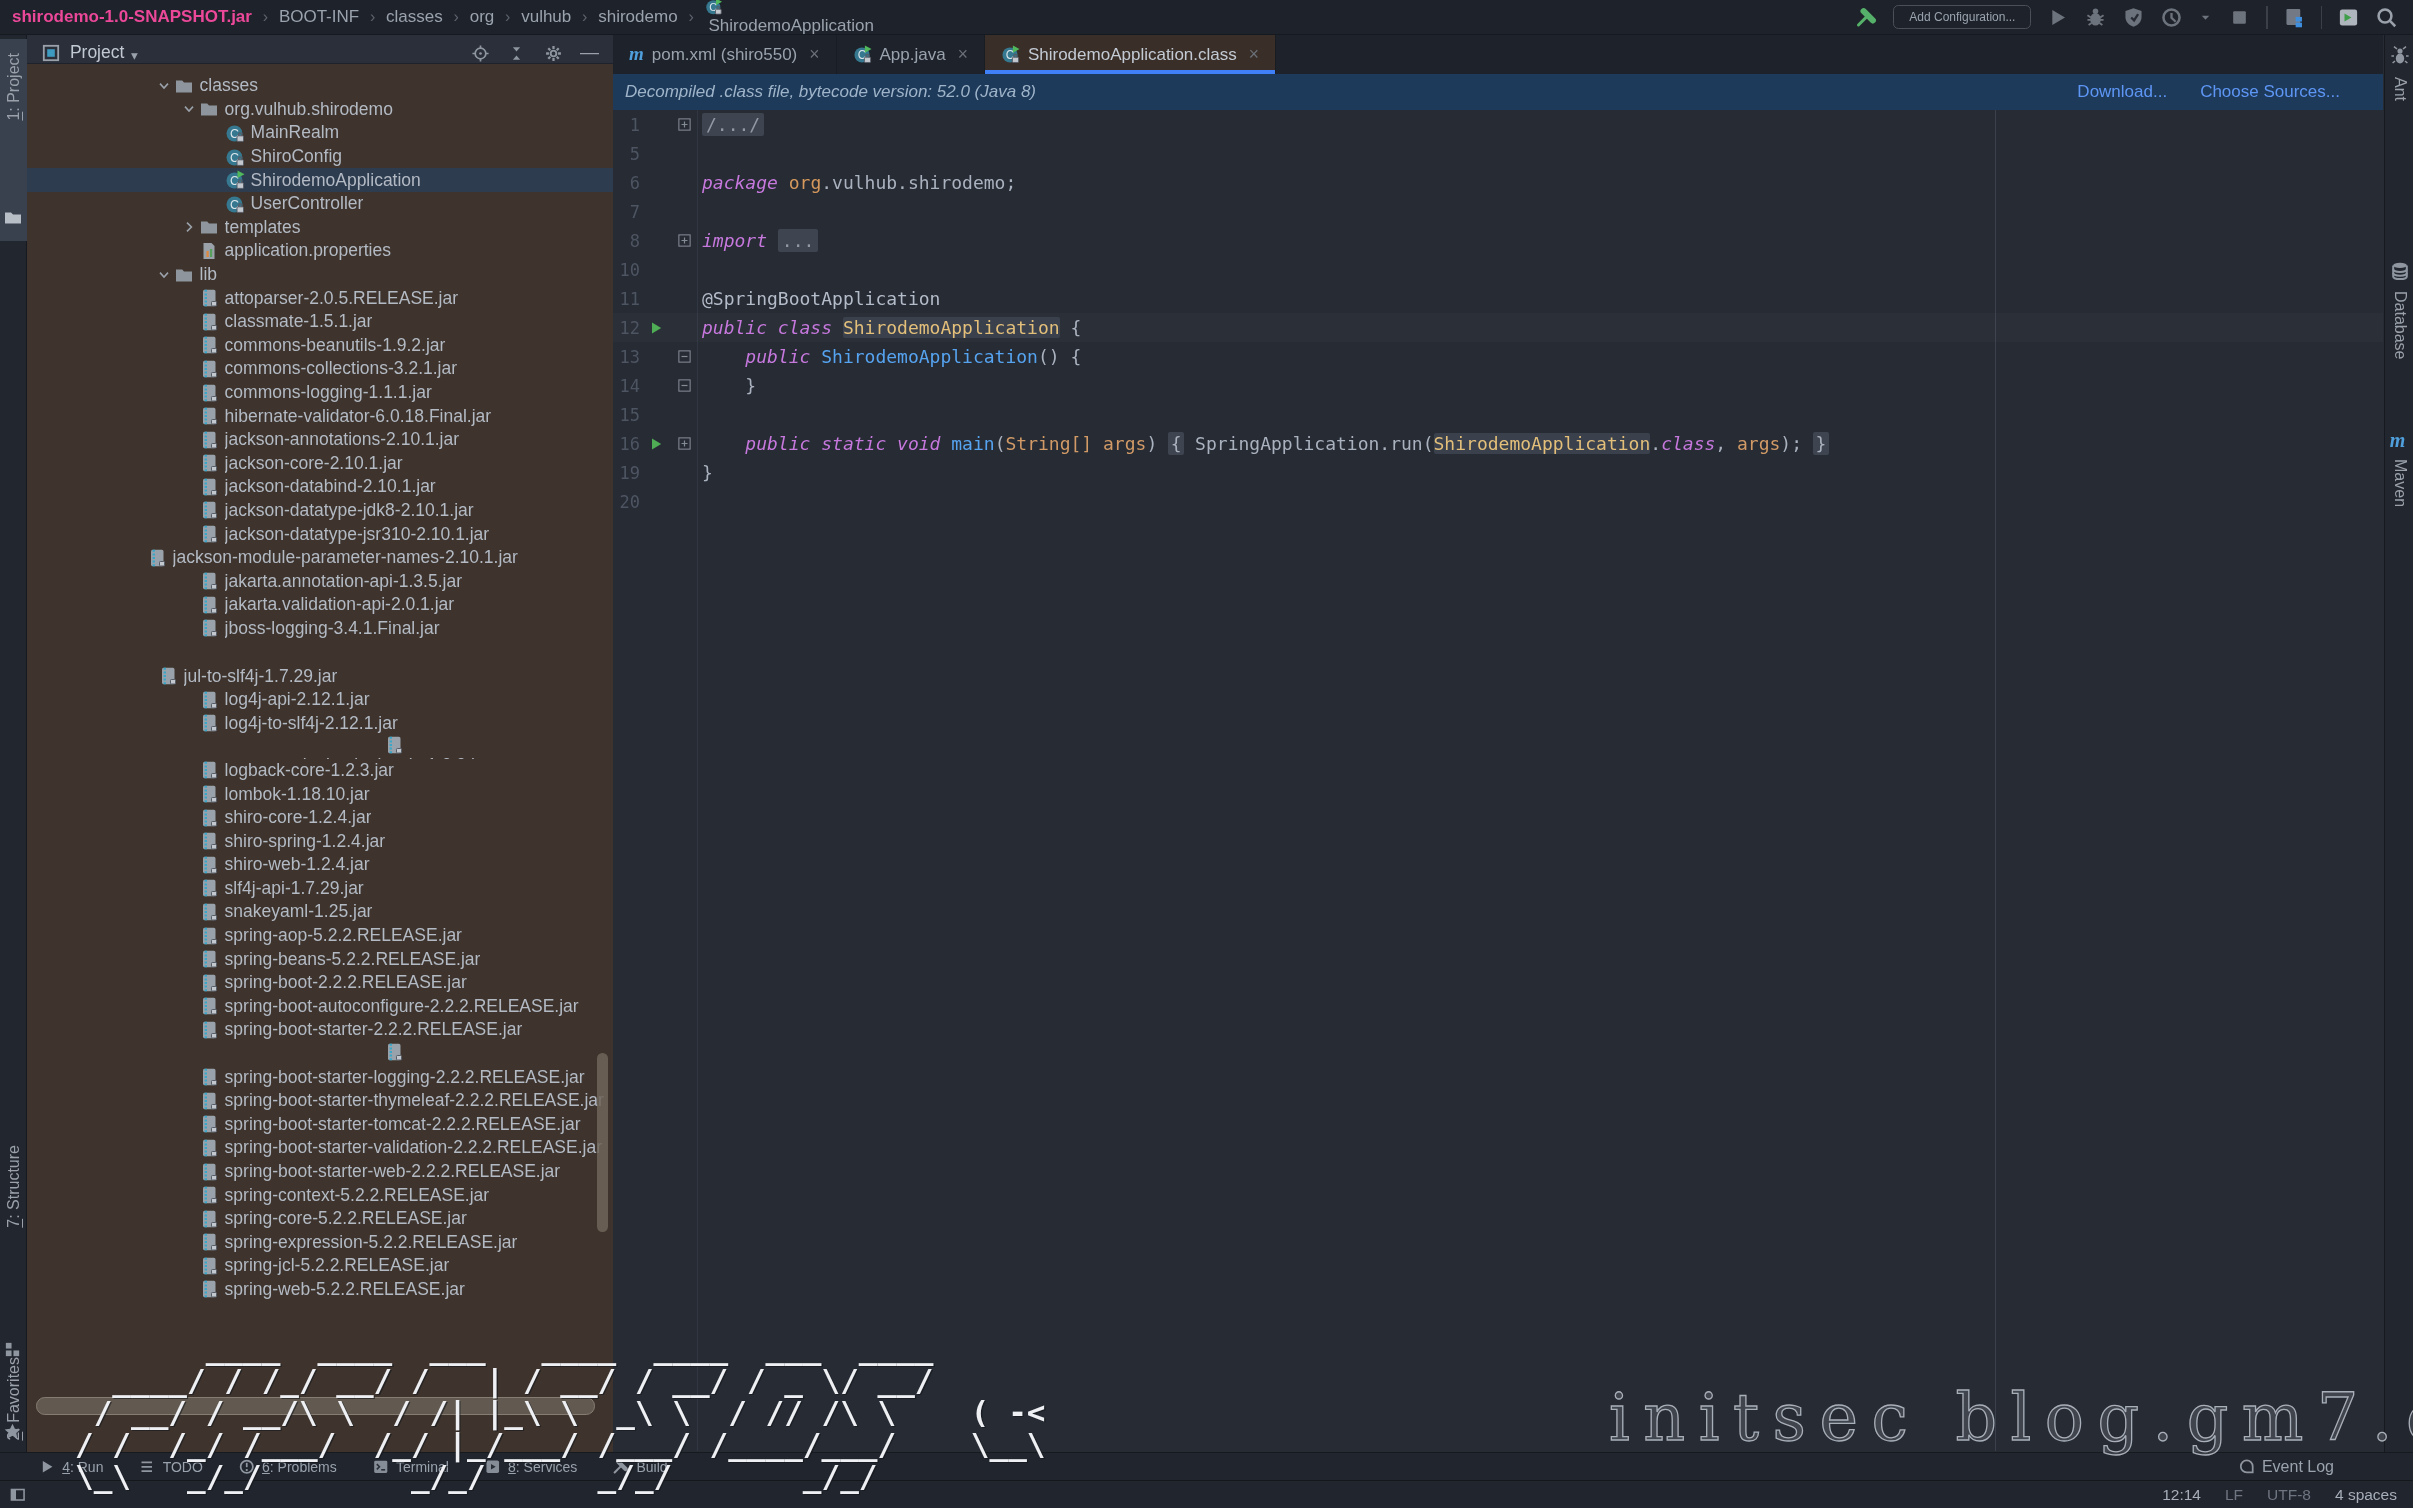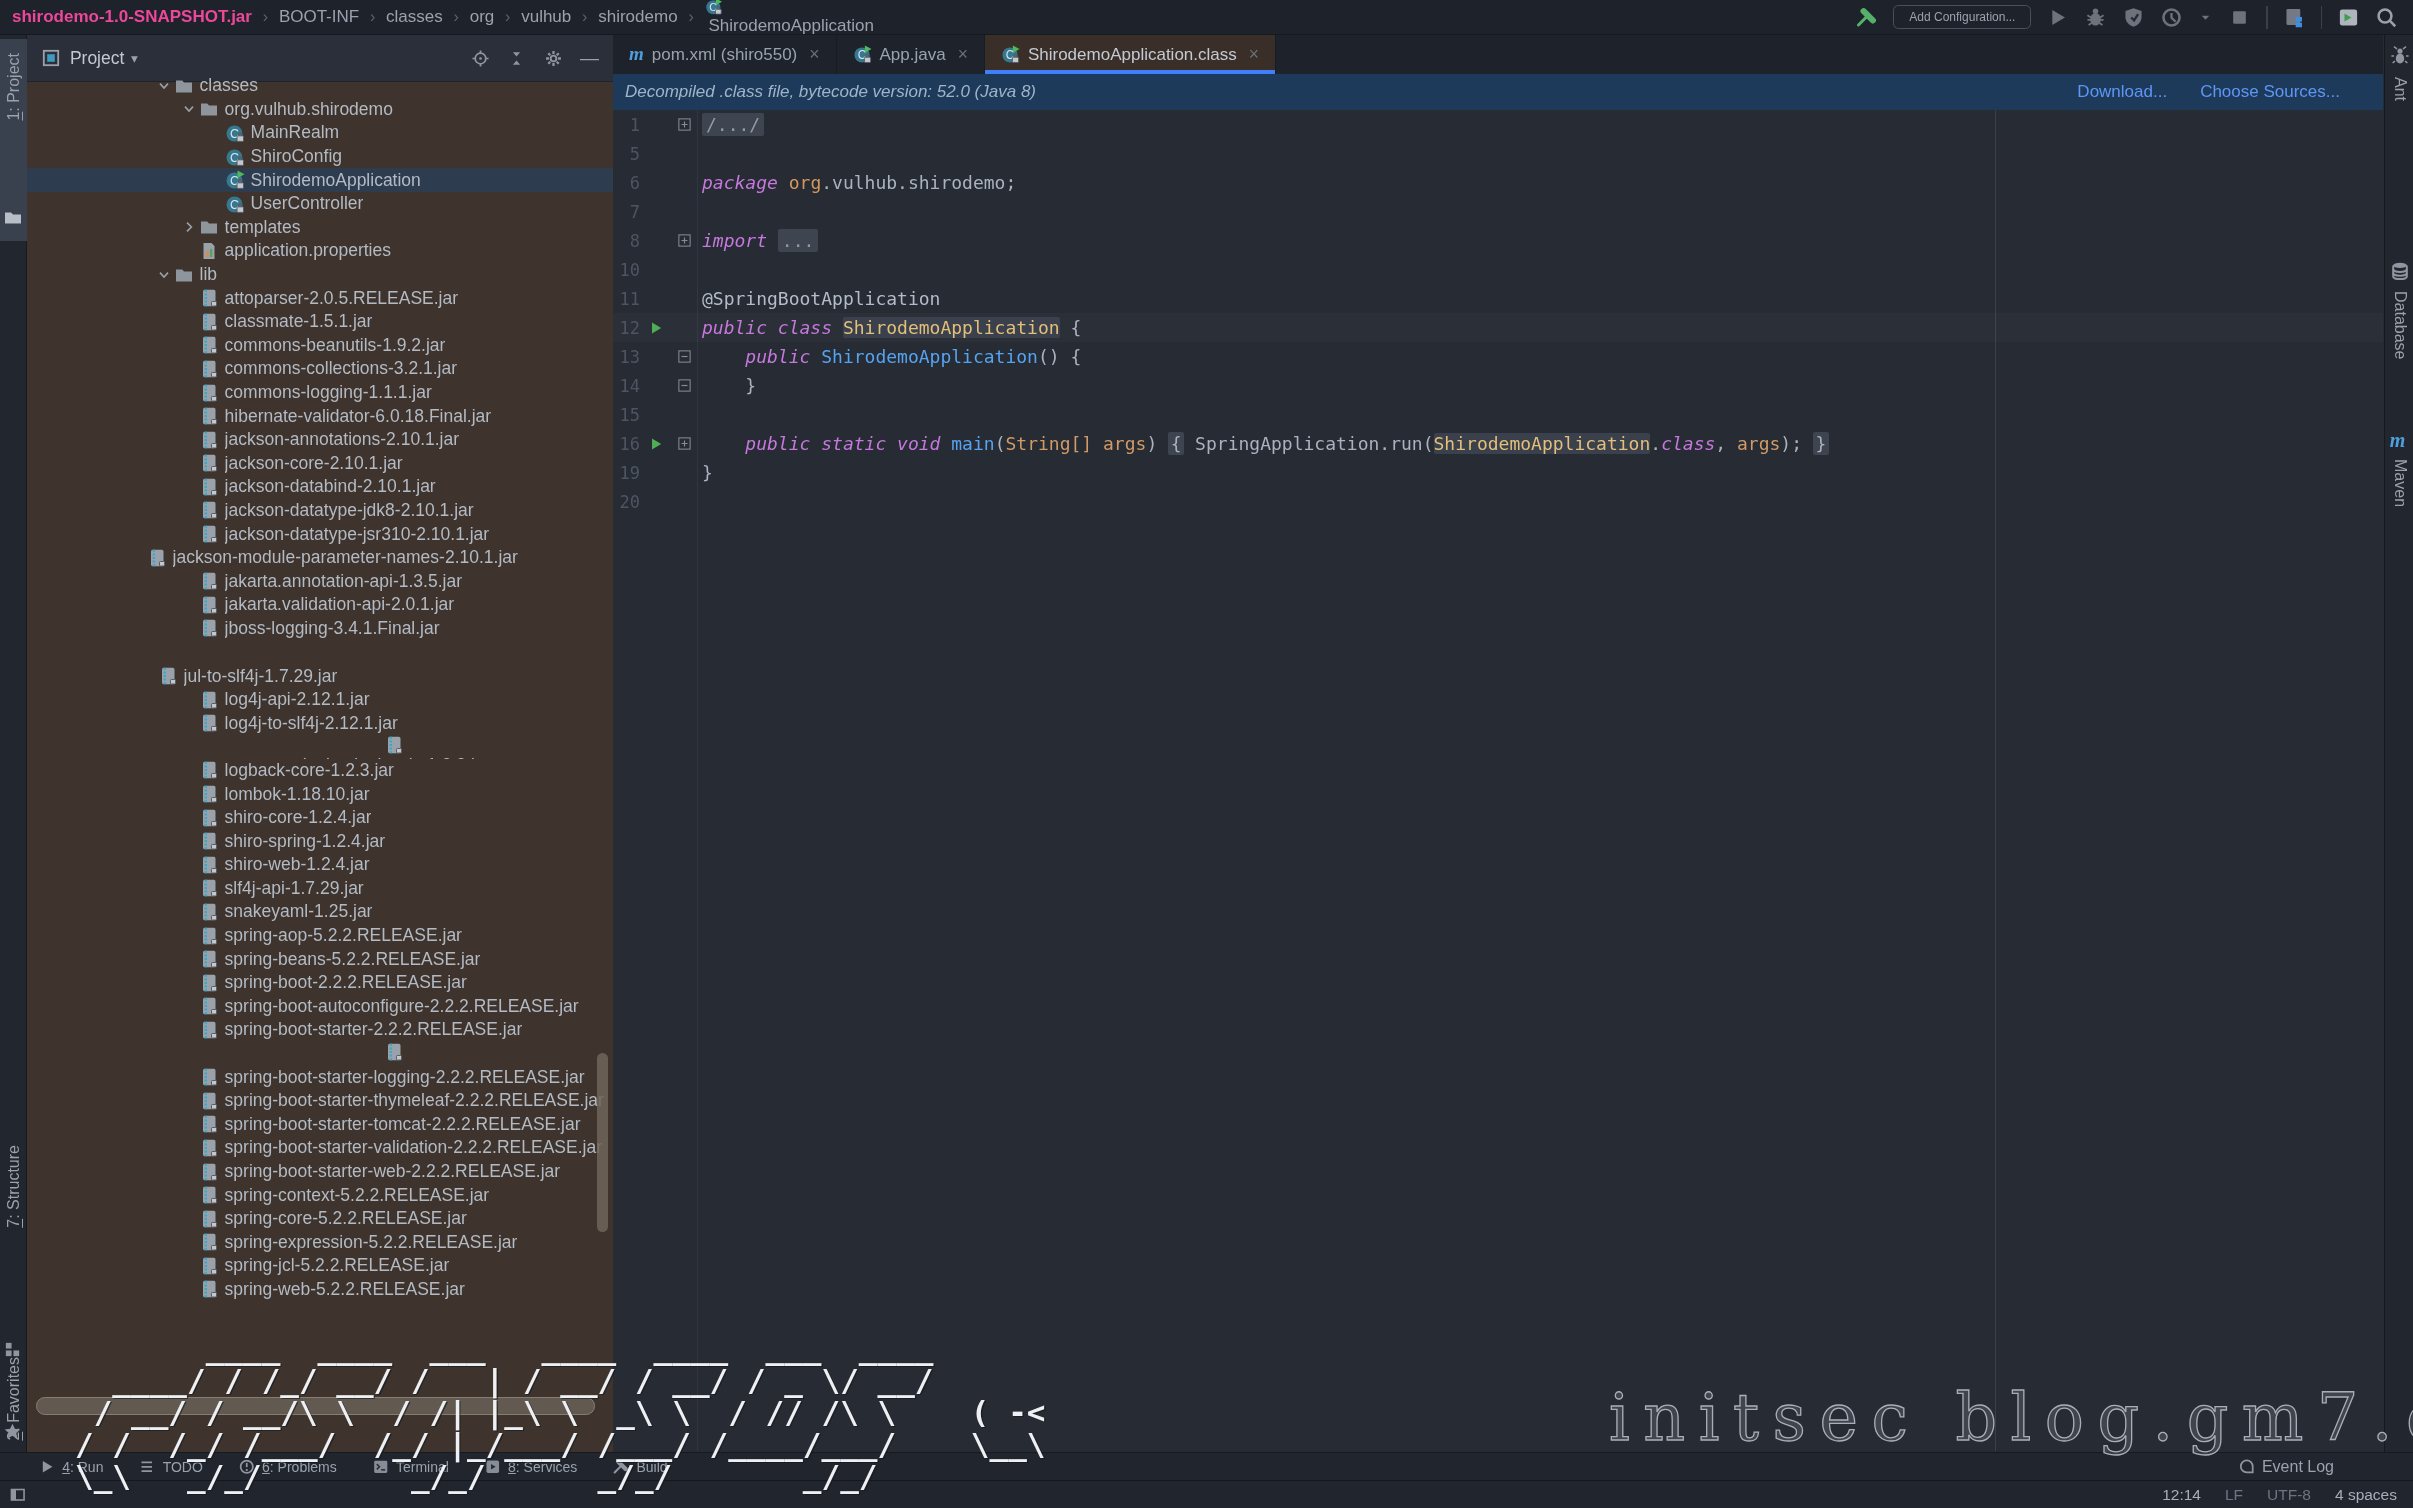--- a/index.html
+++ b/index.html
@@ -31,22 +31,22 @@
   .strip-item .ico { position:absolute; left:3.4px; }
 
   
   #right-strip { position:absolute; left:2384px; top:35px; width:30px; height:1417px;
     background:#22262e; border-left:1.3px solid #161a20; }
   #right-strip .ico { position:absolute; left:4.7px; }
   #right-strip .vlabel-down { position:absolute; left:6px; }
 
   
   #project-panel { position:absolute; left:27px; top:35px; width:587px; height:1417px; background:#3e342d; }
-  #project-header { position:absolute; left:0; top:0; width:587px; height:47px; background:#2a2f39;
-    display:flex; align-items:center; border-bottom:1.3px solid #1d222b; }
+  #project-header { position:absolute; left:0; top:0; width:587px; height:29px; background:#2a2f39;
+    display:flex; align-items:flex-end; border-bottom:1.3px solid #1d222b; }
   #project-header .title { color:#c2c9d3; font-size:17.5px; margin-left:9.4px; }
   #project-header .dd { color:#9aa1ab; font-size:13.5px; margin-left:6.7px; }
   #project-header .spacer { flex:1; }
   #project-header .hicon { margin-right:17.5px; }
   #ph-minus { color:#9aa1ab; font-size:19px; margin-right:15px; }
   #tree { position:absolute; left:0; top:39px; width:587px; height:1378px; overflow:hidden; }
   .trow { display:flex; align-items:center; height:23.6px; color:#b3bac4; font-size:17.5px; white-space:nowrap; }
   .trow.selected { background:#2e3c50; }
   .trow .chev { width:20px; display:flex; justify-content:center; flex:none; }
   .trow .nicon { width:25.6px; flex:none; display:flex; align-items:center; }

